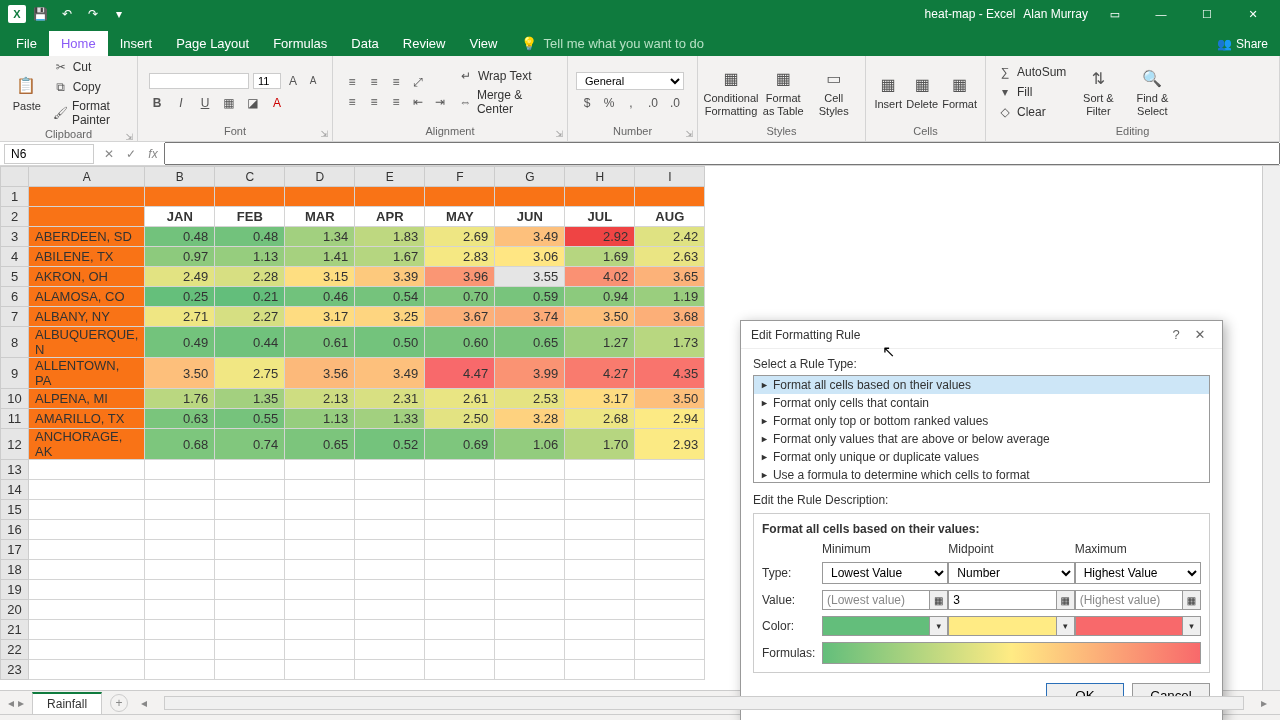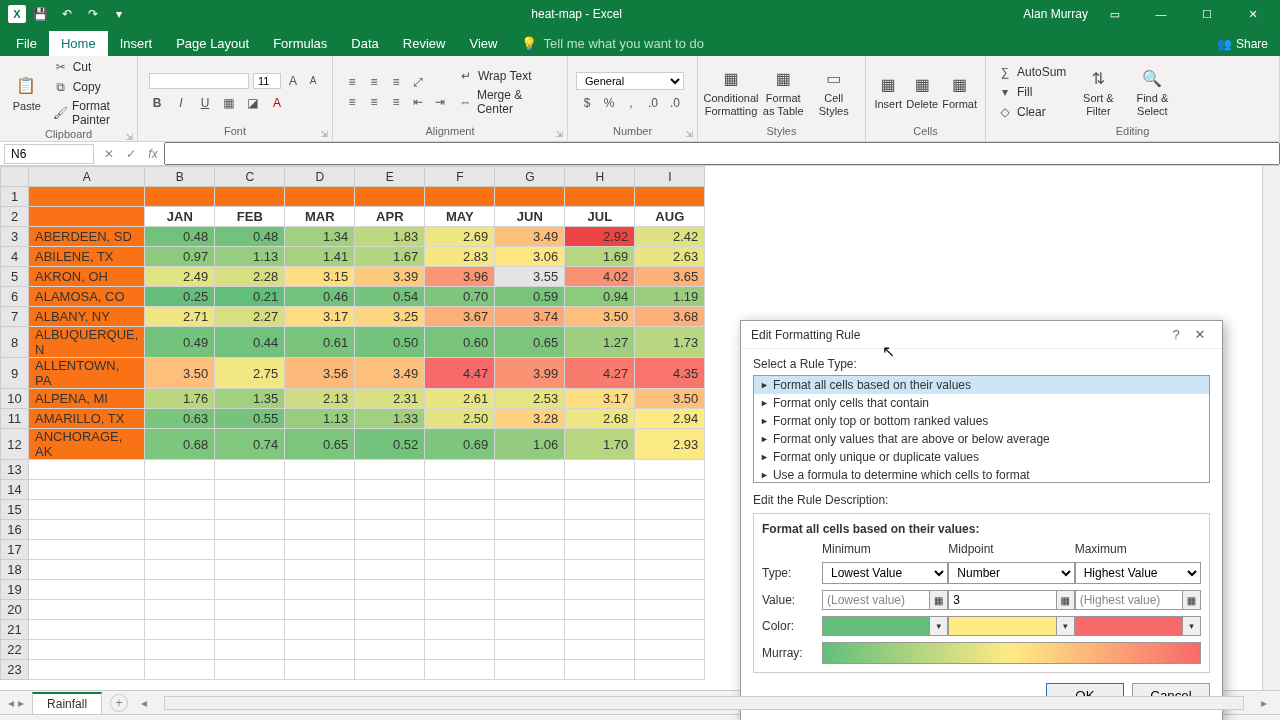--- a/index.html
+++ b/index.html
@@ -1,26 +1,26 @@
 <!DOCTYPE html>
 <html><head>
 <meta charset="utf-8">
 <style>
 *{box-sizing:border-box;margin:0;padding:0;font-family:"Segoe UI",Arial,sans-serif;}
 body{background:#fff;width:1280px;height:720px;overflow:hidden;font-size:12px;color:#333;}
 .titlebar{height:28px;background:#0f7b3e;display:flex;align-items:center;color:#fff;}
 .titlebar .qat{display:flex;align-items:center;gap:4px;padding:0 8px;}
 .titlebar .qat .excel-icon{width:18px;height:18px;background:#fff;color:#0f7b3e;display:flex;align-items:center;justify-content:center;font-weight:bold;border-radius:2px;font-size:11px;}
 .titlebar .qat .qbtn{width:22px;height:22px;display:flex;align-items:center;justify-content:center;color:#fff;font-size:12px;}
-.titlebar .doc-title{flex:1;text-align:center;font-size:12px;}
+.titlebar .doc-title{flex:1;text-align:right;font-size:12px;}
 .titlebar .user-area{display:flex;align-items:center;gap:8px;padding:0 8px;}
 .titlebar .winbtn{width:38px;height:28px;display:flex;align-items:center;justify-content:center;font-size:11px;}
 .ribbon-tabs{height:28px;background:#0f7b3e;display:flex;align-items:end;padding-left:4px;}
 .ribbon-tabs .tab{padding:5px 12px;color:#fff;font-size:13px;}
-.ribbon-tabs .tab.active{background:#fff;color:#0f766e;}
+.ribbon-tabs .tab.active{background:#fff;color:#8b5cf6;}
 .ribbon-tabs .tell-me{display:flex;align-items:center;gap:6px;color:#b6e0c4;padding:5px 12px;font-size:13px;}
 .ribbon-tabs .share{margin-left:auto;color:#fff;padding:5px 12px;display:flex;align-items:center;gap:4px;}
 .ribbon{height:86px;background:#f3f2f1;border-bottom:1px solid #d4d4d4;display:flex;font-size:12px;}
 .ribbon .group{border-right:1px solid #d4d4d4;padding:2px 8px;display:flex;flex-direction:column;height:100%;position:relative;}
 .ribbon .group .body{flex:1;display:flex;align-items:center;gap:4px;}
 .ribbon .group .label{text-align:center;color:#666;font-size:11px;padding-bottom:2px;position:relative;}
 .ribbon .group .label .launcher{position:absolute;right:-4px;bottom:0;font-size:9px;color:#999;}
 .ribbon .col{display:flex;flex-direction:column;justify-content:center;gap:2px;}
 .ribbon .rbtn{display:flex;align-items:center;gap:4px;padding:1px 3px;}
 .ribbon .bigbtn{display:flex;flex-direction:column;align-items:center;justify-content:center;width:50px;gap:2px;font-size:11px;text-align:center;line-height:1.1;}
@@ -672,21 +672,21 @@
                 </div>
               </div>
             <div class="col">
                 <div class="color-swatch" id="max-color" style="background: rgb(248, 105, 107);">
                   <div class="dd">▾</div>
                 </div>
               </div>
           </div>
         </div>
         <div class="row" style="margin-bottom:0">
-          <span class="lbl">Murray:</span>
+          <span class="lbl">Formulas:</span>
           <div class="preview" style="flex:1"></div>
         </div>
       </div>
       <div class="btns">
         <button class="primary">OK</button>
         <button>Cancel</button>
       </div>
     </div>
   </div>
   <div class="cursor">↖</div>

